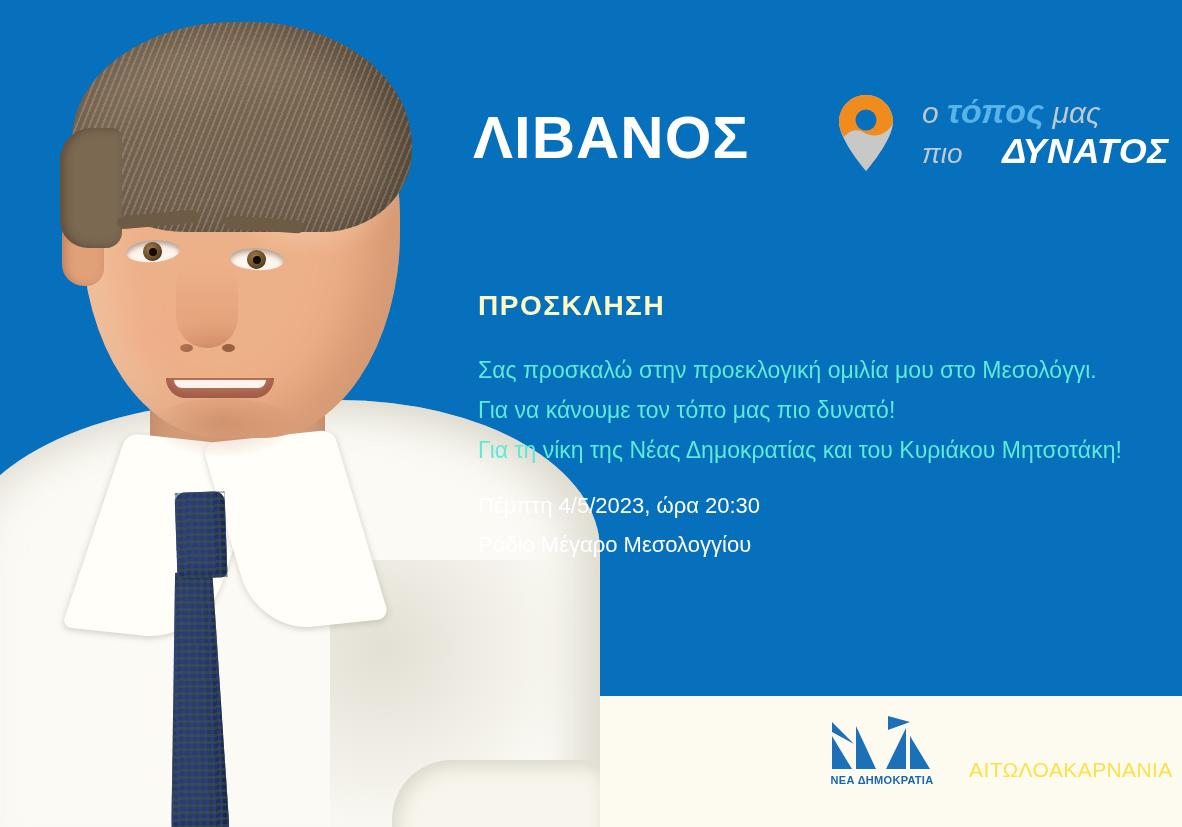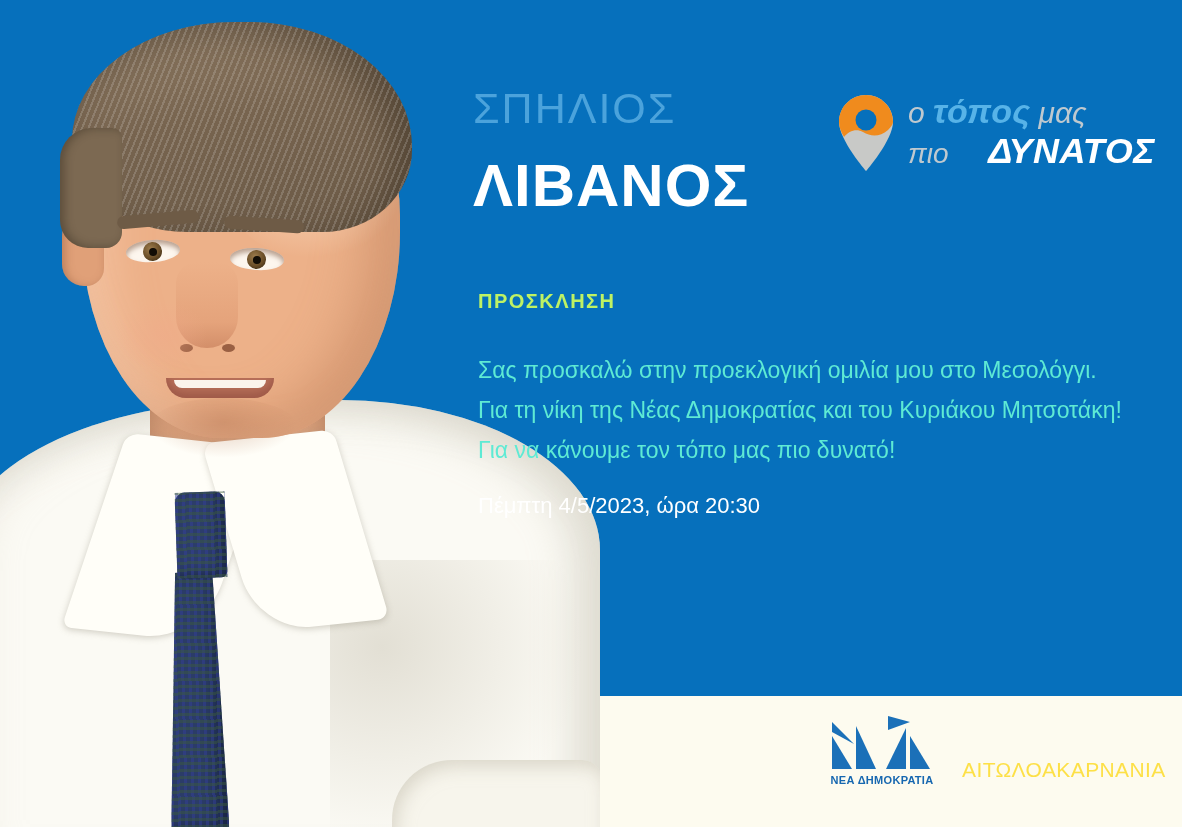--- a/index.html
+++ b/index.html
@@ -272,21 +272,21 @@
     white-space: nowrap;
     margin-top: 28px;
   }
 
   
   .slogan {
     position: absolute;
     left: 838px; top: 92px;
     display: flex;
     align-items: center;
-    gap: 14px;
+    gap: 28px;
   }
   .pin {
     position: relative;
     width: 56px; height: 78px;
     flex: 0 0 auto;
   }
   .slogan-text {
     display: flex;
     flex-direction: column;
     justify-content: center;
@@ -315,24 +315,24 @@
     font-weight: 800;
     font-size: 36px;
     letter-spacing: .5px;
     margin-left: 32px;
   }
 
   
   .headline {
     position: absolute;
     left: 478px; top: 290px;
-    font-size: 20px;
+    font-size: 28px;
     font-weight: 800;
     letter-spacing: 1.5px;
-    color: #bef264;
+    color: #fef9c3;
   }
   .body-copy {
     position: absolute;
     left: 478px; top: 350px;
     width: 660px;
     color: #5eead4;
     font-size: 23px;
     line-height: 40px;
     font-weight: 400;
   }
@@ -346,21 +346,21 @@
     font-weight: 400;
   }
   .details div { white-space: nowrap; }
 
   
   .logo-bar {
     position: absolute;
     left: 828px; top: 714px;
     display: flex;
     align-items: flex-end;
-    gap: 26px;
+    gap: 33px;
   }
   .nd-logo {
     width: 108px;
     display: flex;
     flex-direction: column;
     align-items: center;
   }
   .nd-wordmark {
     margin-top: 2px;
     font-size: 11px;
@@ -410,21 +410,20 @@
       </div>
     <div class="nose"></div>
     <div class="nostril-l"></div>
     <div class="nostril-r"></div>
     <div class="cheek-hl"></div>
     <div class="mouth"></div>
     <div class="chin-shadow"></div>
   </div>
 
   <div class="name-block">
-    <div class="name-first">ΣΠΗΛΙΟΣ</div>
     <div class="name-last">ΛΙΒΑΝΟΣ</div>
   </div>
 
   <div class="slogan">
     <div class="pin">
       <svg width="56" height="78" viewBox="0 0 56 78" aria-hidden="true">
         <path d="M28 1 C13 1 1 13 1 28 C1 46 28 77 28 77 C28 77 55 46 55 28 C55 13 43 1 28 1 Z" fill="#C8C9C7"></path>
         <path d="M28 1 C13 1 1 13 1 28 C1 33 3 38 6 43 C11 37 18 34 25 38 C33 43 42 43 50 36 C53 33 55 30 55 28 C55 13 43 1 28 1 Z" fill="#F08B1D"></path>
         <circle cx="28" cy="26" r="10.5" fill="#0670BC"></circle>
       </svg>
@@ -432,26 +431,27 @@
     <div class="slogan-text">
       <div class="slogan-line1"><span>ο </span><span class="hl">τόπος</span><span> μας</span></div>
       <div class="slogan-line2"><span>πιο </span><span class="hl">ΔΥΝΑΤΟΣ</span></div>
     </div>
   </div>
 
   <div class="headline">ΠΡΟΣΚΛΗΣΗ</div>
 
   <div class="body-copy">
     <div>Σας προσκαλώ στην προεκλογική ομιλία μου στο Μεσολόγγι.</div>
+    <div>Για να κάνουμε τον τόπο μας πιο δυνατό!</div>
     <div>Για τη νίκη της Νέας Δημοκρατίας και του Κυριάκου Μητσοτάκη!</div>
-    <div>Για να κάνουμε τον τόπο μας πιο δυνατό!</div>
   </div>
 
   <div class="details">
     <div>Πέμπτη 4/5/2023, ώρα 20:30</div>
+    <div>Ράδιο Μέγαρο Μεσολογγίου</div>
   </div>
 
   <div class="logo-bar">
     <div class="nd-logo">
       <svg width="104" height="58" viewBox="0 0 104 58" aria-hidden="true">
         <polygon points="2,55 2,22 22,55" fill="#1B70B8"></polygon>
         <polygon points="26,55 26,12 46,55" fill="#1B70B8"></polygon>
         <polygon points="2,18 2,8 24,30" fill="#1B70B8"></polygon>
         <polygon points="56,55 76,14 76,55" fill="#1B70B8"></polygon>
         <polygon points="80,55 80,22 100,55" fill="#1B70B8"></polygon>

